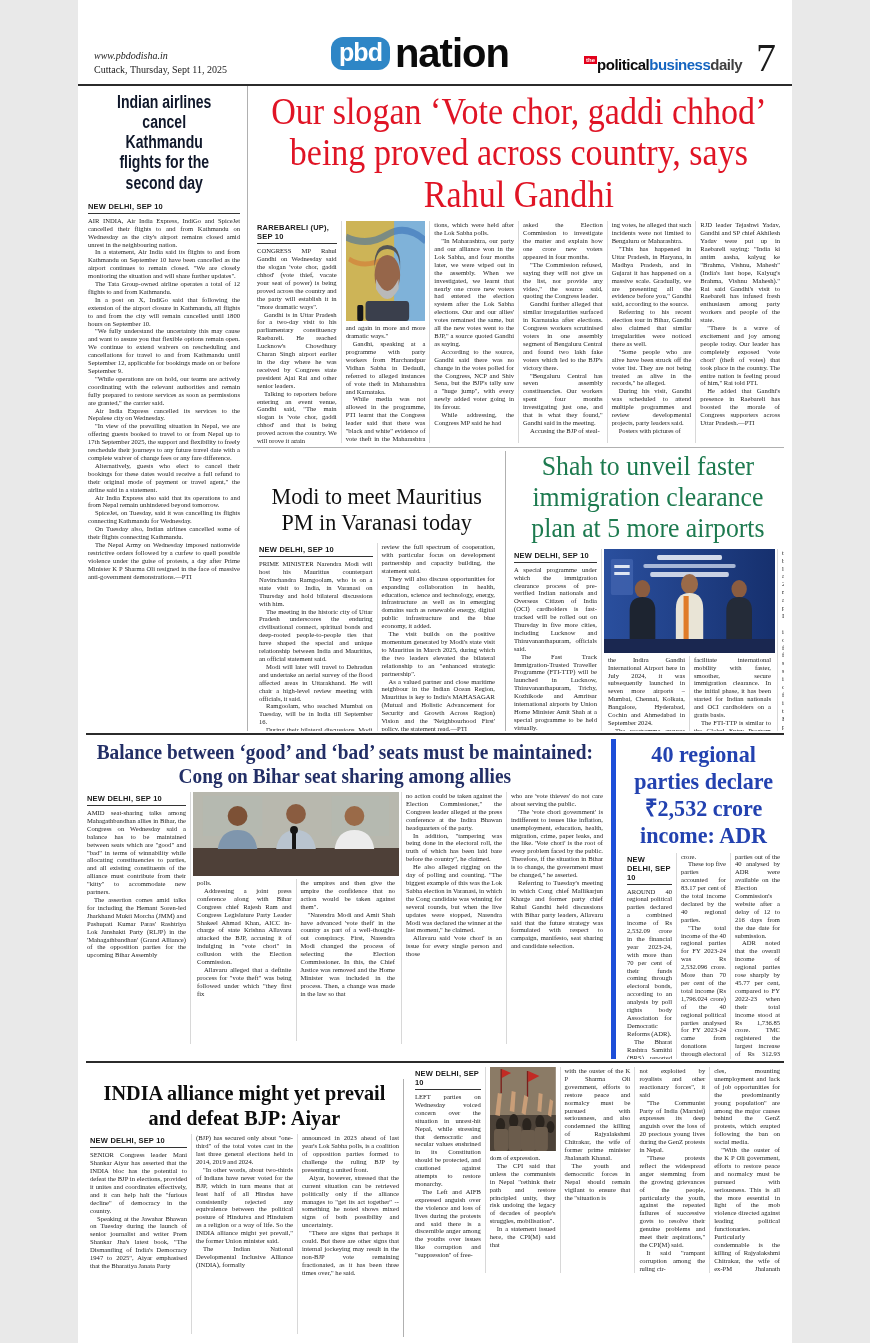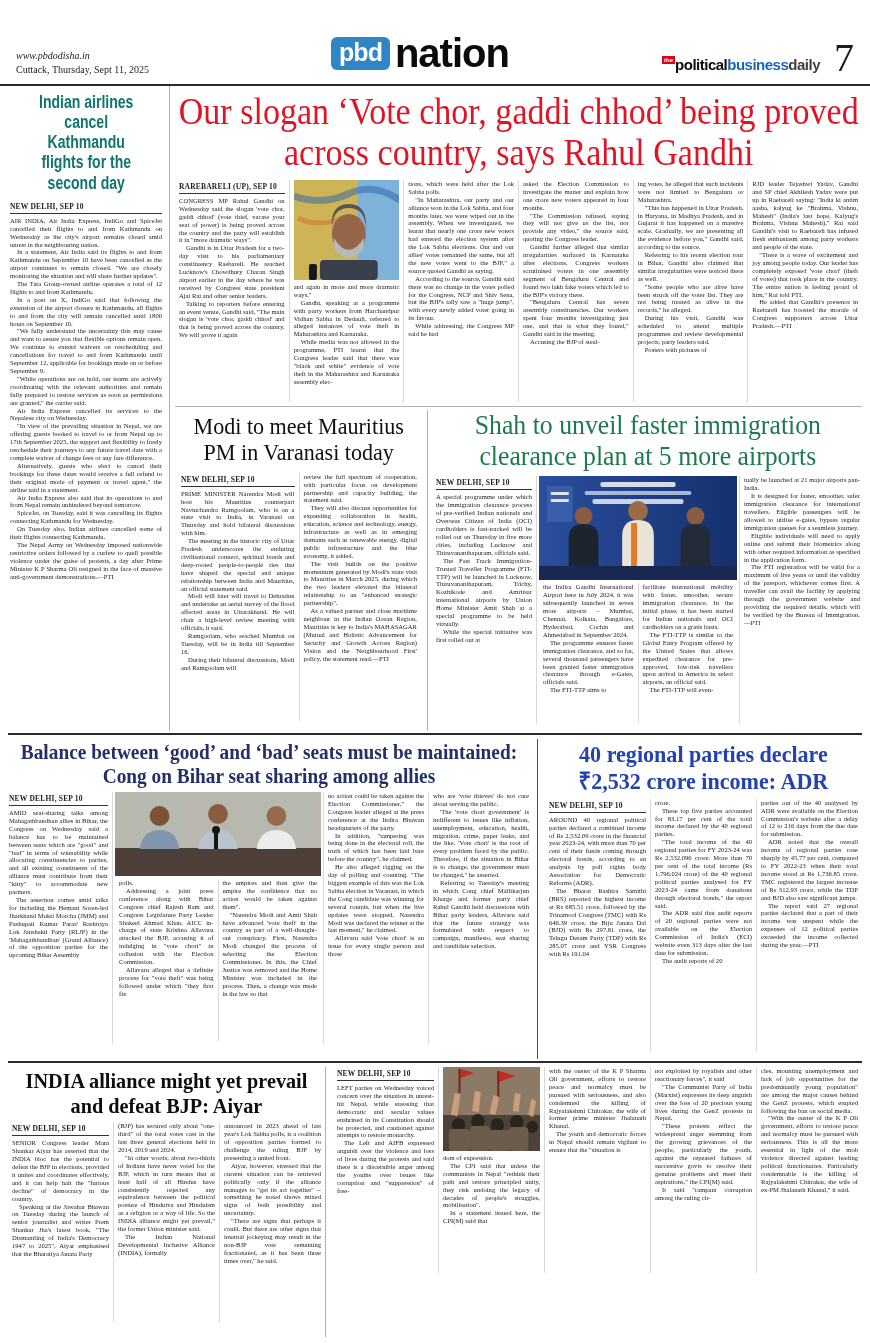--- a/index.html
+++ b/index.html
@@ -1,83 +1,83 @@
 <!DOCTYPE html>
 <html><head>
 <meta charset="utf-8">
 <style>
   * { margin:0; padding:0; box-sizing:border-box; }
   html,body { background:#e9e9e9; }
   .page {
-    width:870px; height:1343px; margin:0 auto; background:#ffffff;
+    width:714px; height:1343px; margin:0 auto; background:#ffffff;
     font-family:"Liberation Serif", serif; color:#1b1b1b; overflow:hidden; position:relative;
   }
   
   .masthead { height:86px; display:flex; align-items:flex-end; padding:26px 16px 8px; border-bottom:2px solid #2b2b2b; }
   .mast-left { width:200px; font-size:10px; line-height:1.35; }
   .mast-url { font-style:italic; }
   .mast-center { flex:1; display:flex; justify-content:center; align-items:center; gap:5px; }
-  .logo-pbd { background:#2e86c6; color:#fff; font-family:"Liberation Sans",sans-serif; font-weight:bold; font-size:25px; padding:1px 8px 3px; border-radius:6px; letter-spacing:-1px; }
+  .logo-pbd { background:#2e86c6; color:#fff; font-family:"Liberation Sans",sans-serif; font-weight:bold; font-size:25px; padding:1px 8px 3px; border-radius:12px; letter-spacing:-1px; }
   .logo-nation { font-family:"Liberation Sans",sans-serif; font-weight:bold; font-size:40px; letter-spacing:-1px; color:#0b0b0b; }
   .mast-right { width:230px; display:flex; align-items:flex-end; justify-content:flex-end; gap:14px; }
   .brand { font-family:"Liberation Sans",sans-serif; font-weight:bold; font-size:15px; letter-spacing:-0.5px; white-space:nowrap; line-height:1; padding-bottom:4px; }
   .brand-the { background:#e3001b; color:#fff; font-size:6px; padding:1px 2px; vertical-align:top; letter-spacing:0; }
   .brand-political { color:#0c0c0c;text-align:right; }
   .brand-business { color:#1565c0; }
   .brand-daily { color:#404040; }
   .pageno { font-size:40px; line-height:0.9; font-weight:400; }
   
-  .dateline { font-family:Liberation Serif, serif; font-weight:bold; font-size:7.5px; letter-spacing:0.2px; border-bottom:1px solid #333; padding:2px 0 2px; margin-bottom:3px; }
+  .dateline { font-family:Liberation Sans, sans-serif; font-weight:bold; font-size:7.5px; letter-spacing:0.2px; border-bottom:1px solid #333; padding:2px 0 2px; margin-bottom:3px; }
   .btxt p { font-size:6.6px; line-height:7.9px; text-align:justify; }
   .btxt p:not(:first-child) { text-indent:7px; }
   .cols { display:flex; }
   .cols > .col { flex:1; padding:0 4px; overflow:hidden; }
   .cols > .col + .col { border-left:1px solid #d8d8d8; }
   .squeeze { display:block; width:108.8%; margin-left:-4.4%; transform:scaleX(0.92); transform-origin:center; }
   .photo { width:100%; overflow:hidden; margin-bottom:3px; }
   .photo svg { display:block; width:100%; height:100%; }
   .rule-thick { height:2px; background:#2b2b2b; margin:2px 8px; }
   
   .top { height:645px; display:flex; padding:0 8px; }
   .airlines { width:162px; border-right:1px solid #b0b0b0; padding:4px 7px 0 2px; overflow:hidden; }
-  .airlines h2 { font-family:"Liberation Sans",sans-serif; font-weight:bold; font-size:18px; line-height:1.12; text-align:center; margin:2px 18px 7px; color:#0f766e; }
+  .airlines h2 { font-family:"Liberation Sans",sans-serif; font-weight:bold; font-size:18px; line-height:1.12; text-align:center; margin:2px 18px 7px; color:#0f172a; }
   .airlines h2 .sq { display:block; width:128%; margin-left:-14%; transform:scaleX(0.78); transform-origin:center; }
   .main-top { flex:1; display:flex; flex-direction:column; padding-left:5px; overflow:hidden; }
   .h-rahul { color:#e01425; font-weight:400; font-size:37px; line-height:1.12; text-align:center; margin:5px 0 6px; }
   .rahul-cols { height:222px; }
   .rahul-photo { height:100px; }
   .mid { flex:1; display:flex; border-top:1px solid #b0b0b0; margin-top:4px; padding-top:3px; overflow:hidden; }
-  .modi { width:252px; padding:0 6px 0 2px; overflow:hidden; }
+  .modi { width:252px; padding:0 6px 0 2px; overflow:hidden;margin-top:29px; }
   .modi h2 { font-weight:400; font-size:24px; line-height:1.08; text-align:center; margin:4px 0 7px; color:#101010; }
   .modi-cols { height:248px; }
   .shah { flex:1; border-left:1px solid #b0b0b0; padding-left:6px; overflow:hidden; }
   .shah h2 { color:#1d7a4f; font-weight:400; font-size:28px; line-height:1.1; text-align:center; margin:0 0 5px; }
   .shah-body { display:flex; height:248px; }
   .shah-c1 { width:102px; padding:0 4px 0 2px; overflow:hidden; }
   .shah-mid { width:204px; border-left:1px solid #d8d8d8; border-right:1px solid #d8d8d8; padding:0 2px; overflow:hidden; }
   .shah-photo { height:104px; }
   .shah-mid .cols { height:140px; }
   .shah-c4 { flex:1; padding:0 2px 0 4px; overflow:hidden; }
   
   .bihar-row { height:322px; display:flex; padding:2px 8px 0; }
-  .bihar { width:530px; border-right:1px solid #1d4ed8; padding-right:7px; overflow:hidden; }
+  .bihar { width:530px; border-right:5px solid #1d4ed8; padding-right:7px; overflow:hidden; }
   .bihar h2 { color:#232f66; font-weight:bold; font-size:21px; line-height:1.12; text-align:center; margin:2px 0 4px; }
   .bihar-body { display:flex; height:252px; }
   .bihar-c1 { width:104px; padding:0 4px 0 1px; overflow:hidden; }
   .bihar-mid { width:212px; border-left:1px solid #d8d8d8; border-right:1px solid #d8d8d8; padding:0 2px; overflow:hidden; }
   .bihar-photo { height:84px; }
   .bihar-mid .cols { height:162px; }
   .bihar-c4 { width:104px; padding:0 4px; overflow:hidden; }
   .bihar-c5 { flex:1; border-left:1px solid #d8d8d8; padding:0 1px 0 4px; overflow:hidden; }
   .adr { flex:1; padding-left:7px; overflow:hidden; }
   .adr h2 { color:#2342b0; font-weight:bold; font-size:24px; line-height:1.12; text-align:center; margin:2px 0 4px; }
   .adr-body { height:252px; }
   
   .bottom-row { height:272px; display:flex; padding:2px 8px 0; }
-  .india { width:318px; border-right:1px solid #b0b0b0; overflow:hidden; }
+  .india { width:318px; border-right:1px solid #b0b0b0; overflow:hidden;margin-top:12px; }
   .india h2 { font-weight:bold; font-size:22px; line-height:1.12; text-align:center; color:#0d0d0d; margin:2px 0 4px; }
   .india-body { height:200px; }
   .leftp { flex:1; padding-left:7px; overflow:hidden; }
   .banner { background:#101010; color:#fff; font-weight:bold; font-size:20px; line-height:1.18; text-align:center; padding:4px 6px 5px; margin-bottom:4px; }
   .leftp-body { display:flex; height:206px; }
   .leftp-body > .col { flex:1; padding:0 4px; overflow:hidden; }
   .leftp-body > .col + .col { border-left:1px solid #d8d8d8; }
   .nepal-photo { height:84px; }
 </style>
 </head>

